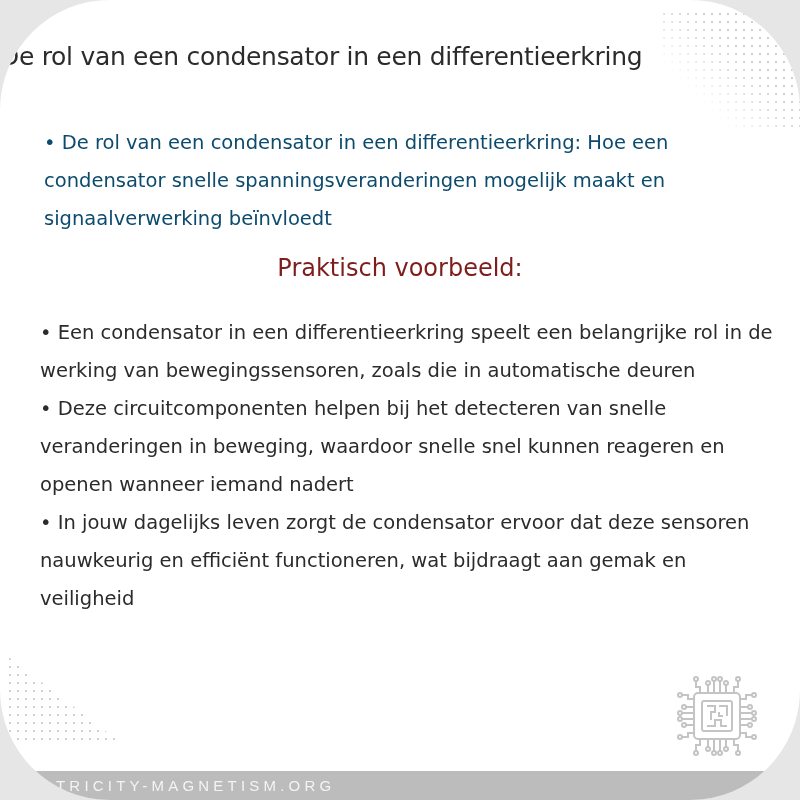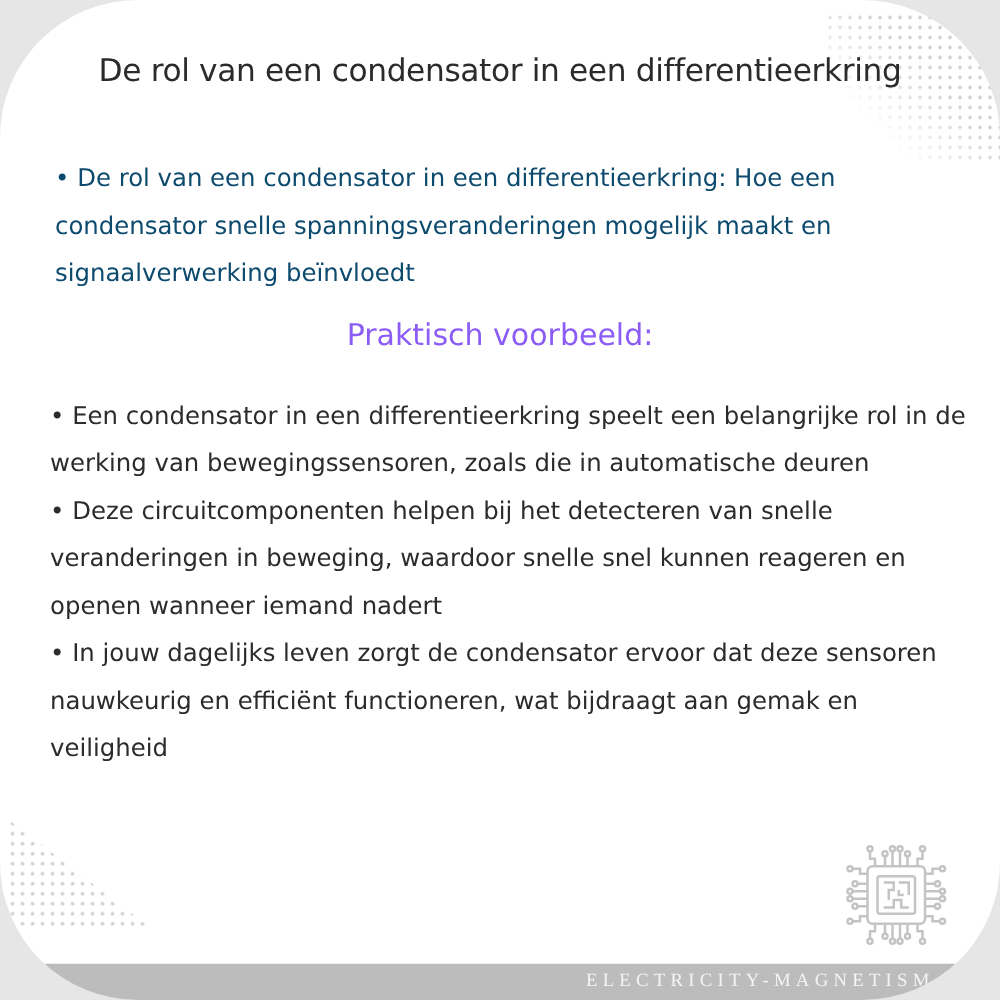--- a/index.html
+++ b/index.html
@@ -47,21 +47,20 @@
       height: 90px;
       background-image: radial-gradient(circle, #d0d0d0 1.2px, transparent 1.5px);
       background-size: 8px 8px;
       clip-path: polygon(0 0, 0 100%, 100% 100%);
     }
     .title {
       position: absolute;
       left: 0;
       right: 0;
       top: 42px;
-      text-align: center;
       font-size: 25px;
       color: #2b2b2b;
       letter-spacing: -0.3px;
       margin: 0;
       font-weight: normal;
     }
     .intro {
       position: absolute;
       left: 32px;
       top: 112px;
@@ -71,21 +70,21 @@
       color: #0c4a6e;
       margin: 12px;
     }
     .subtitle {
       position: absolute;
       left: 0;
       right: 0;
       top: 254px;
       text-align: center;
       font-size: 24px;
-      color: #8b5cf6;
+      color: #7f1d1d;
       margin: 0;
       font-weight: normal;
     }
     .bullets {
       position: absolute;
       left: 40px;
       top: 314px;
       width: 740px;
       font-size: 19.5px;
       line-height: 38px;
@@ -105,26 +104,26 @@
       width: 86px;
       height: 86px;
     }
     .footer {
       position: absolute;
       left: 0;
       top: 771px;
       width: 800px;
       height: 29px;
       background: #bcbcbc;
-      text-align: right;
+      text-align: left;
       color: #f4f4f4;
       font-size: 15px;
       letter-spacing: 4.2px;
       line-height: 29px;
-      font-family: Liberation Serif, serif;
+      font-family: Liberation Sans, sans-serif;
     }
   </style>
 </head>
 <body>
 
 <div class="canvas">
   <div class="card">
     <div class="dots-tr"></div>
     <div class="dots-bl"></div>
 

